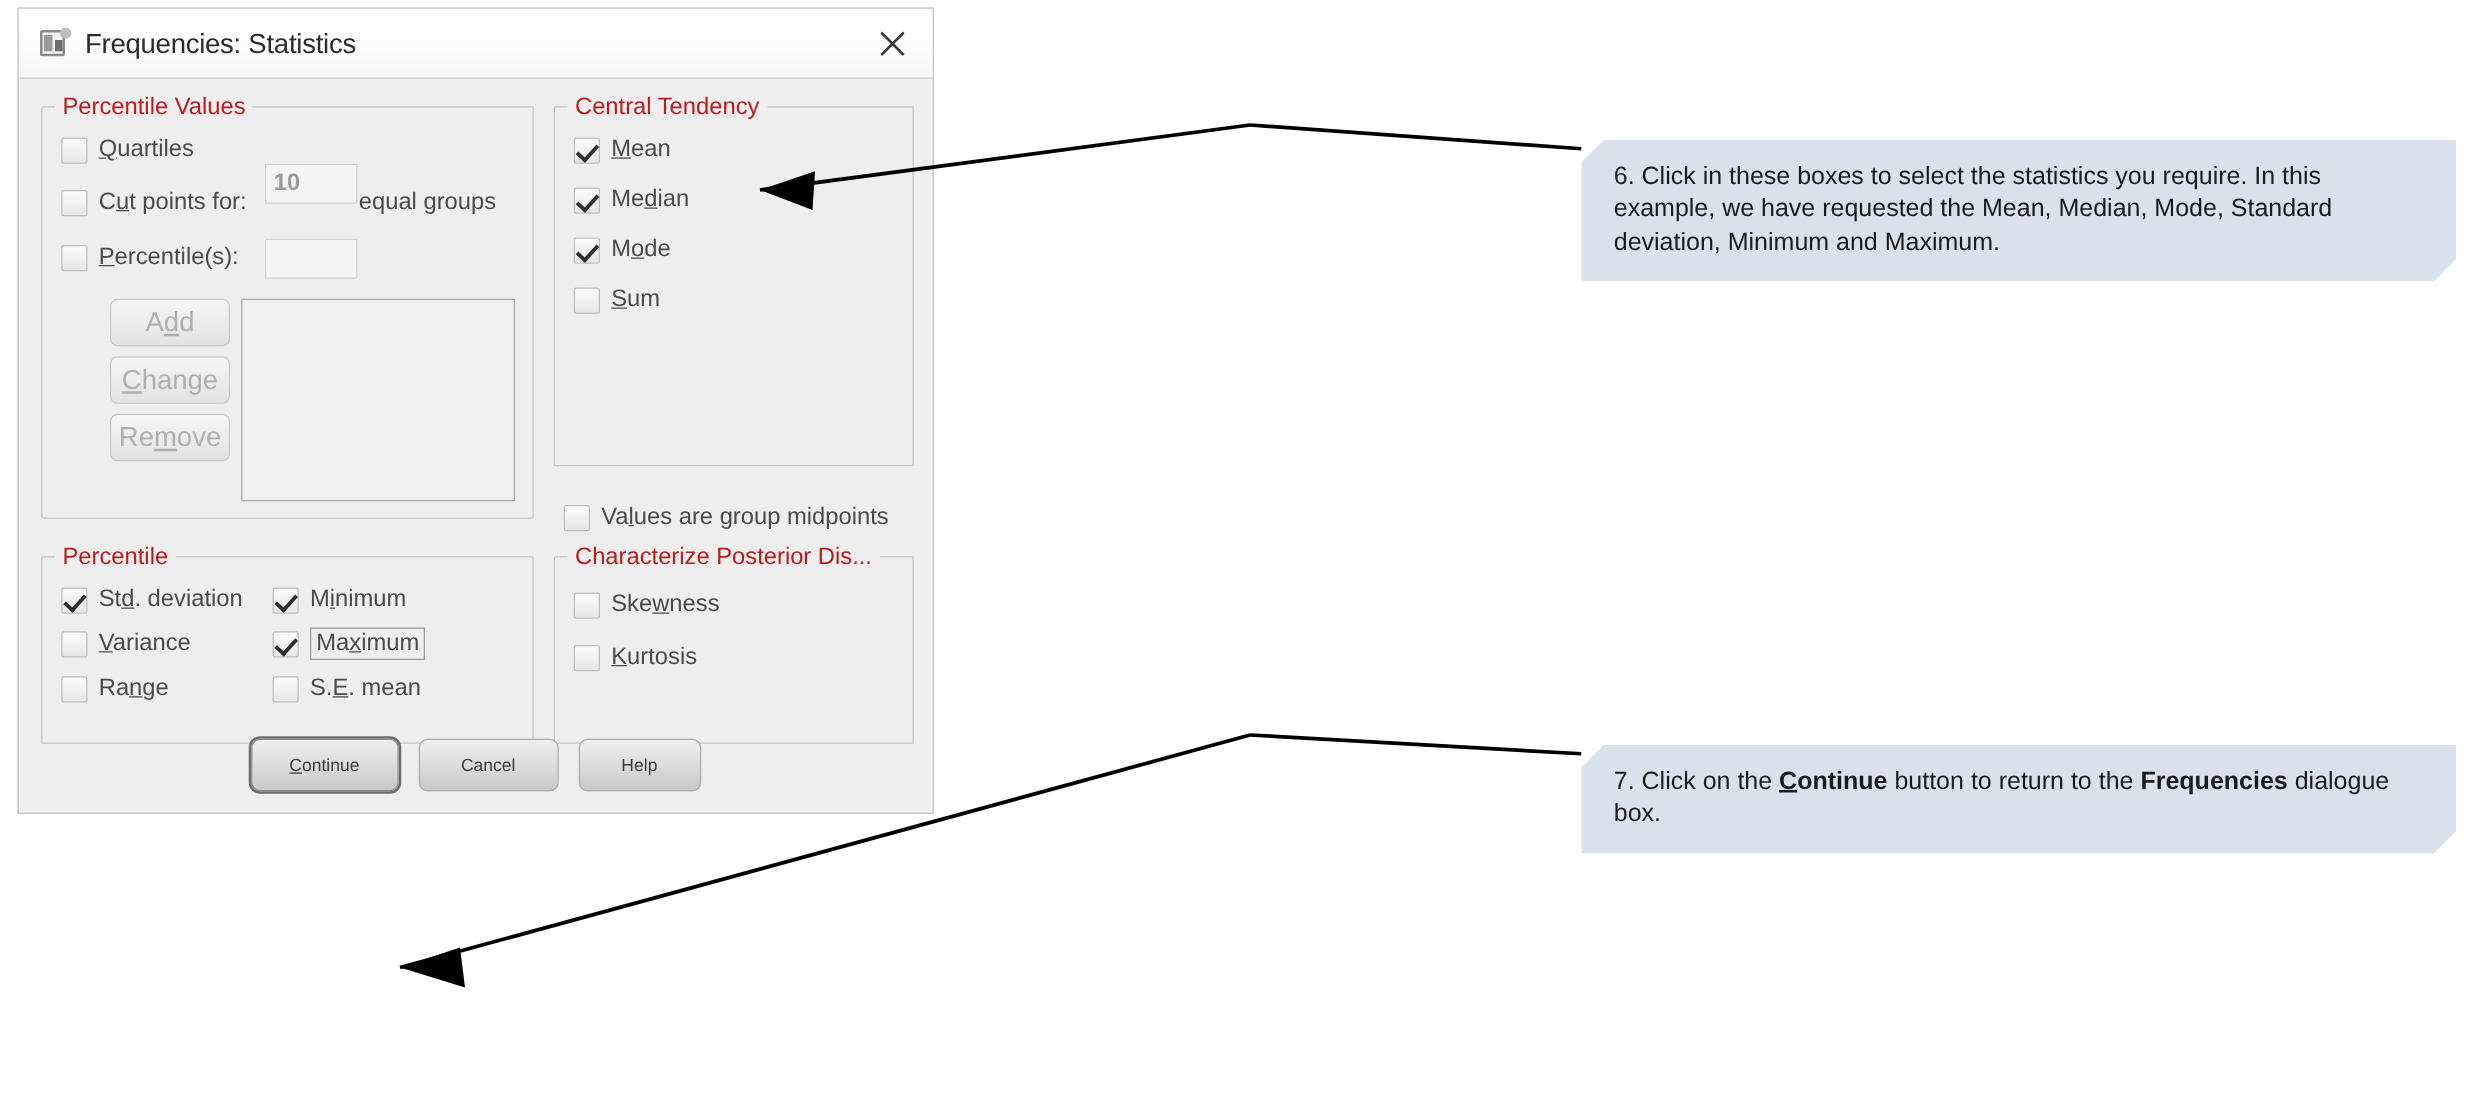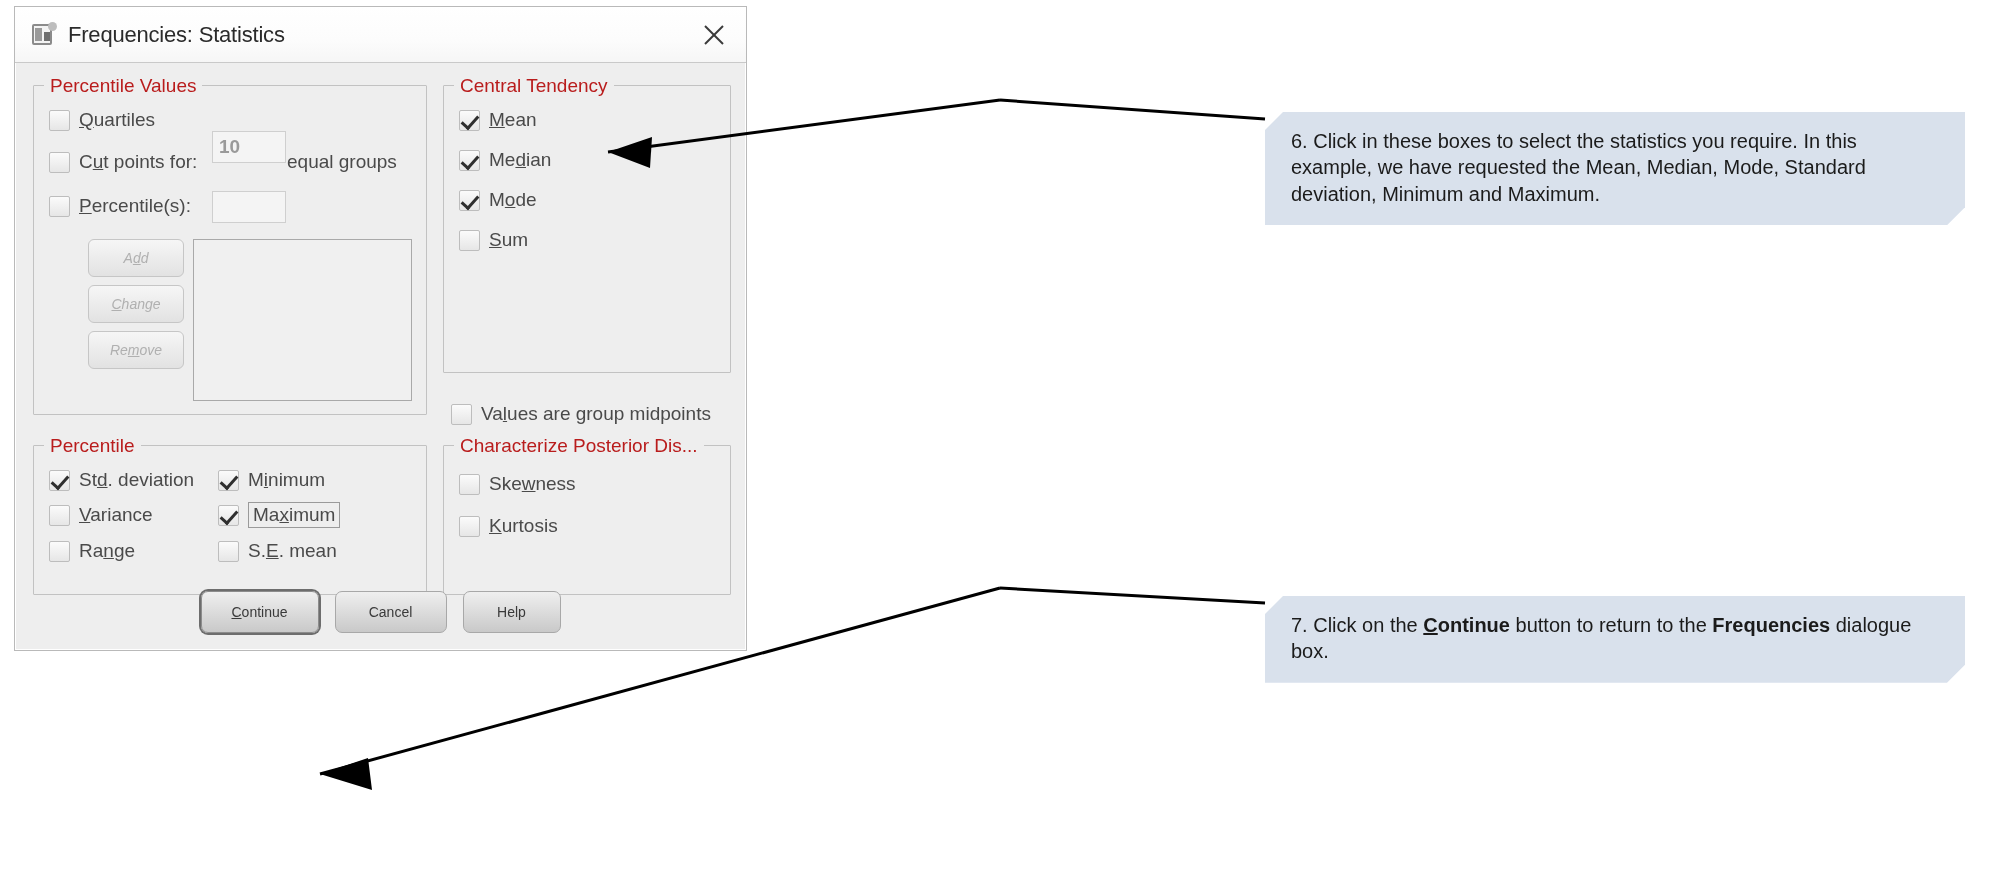--- a/index.html
+++ b/index.html
@@ -120,24 +120,23 @@
   }
 
   
   .sbtn {
     position:absolute;
     width:96px; height:38px;
     border:1px solid #c6c6c6;
     border-radius:6px;
     background:linear-gradient(#f6f6f6,#e2e2e2);
     color:#b0b0b0;
-    font-size:14px;
+    font-size:22px;
     display:flex; align-items:center; justify-content:center;
     cursor:default;
-    font-style:italic;
   }
   .sbtn u { text-decoration:underline; }
 
   .listbox {
     position:absolute;
     border:1px solid #a9a9a9;
     background:#f0f0f0;
   }
 
   

